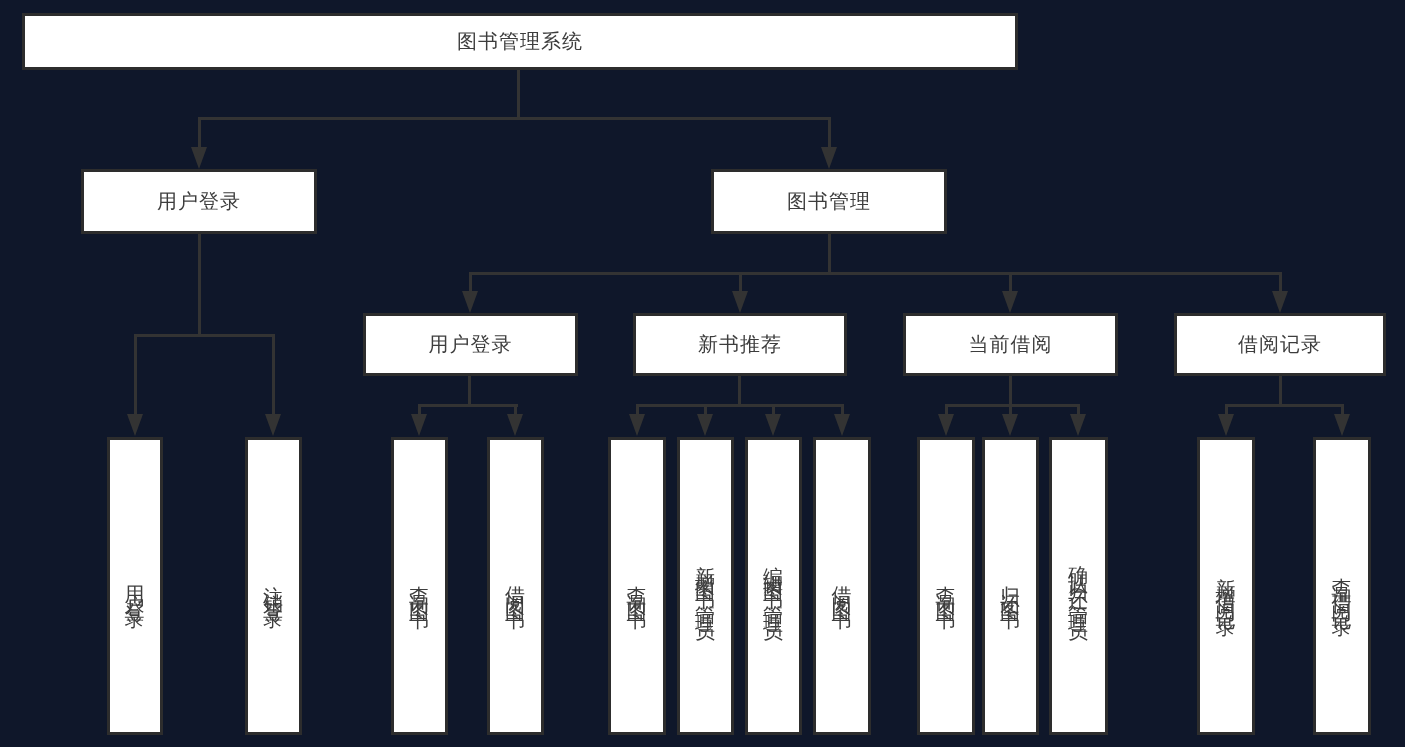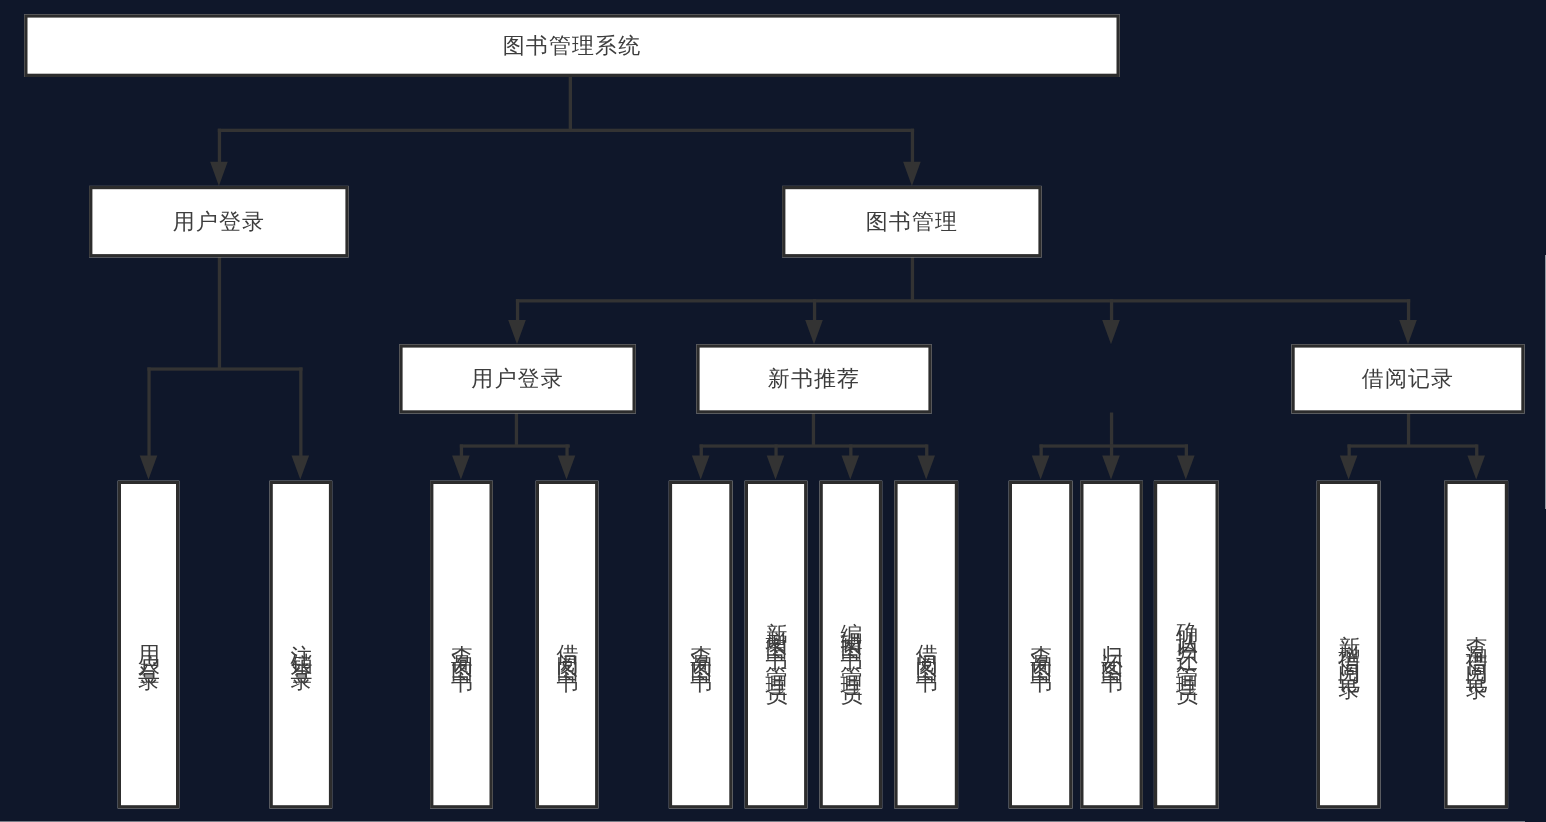--- a/index.html
+++ b/index.html
@@ -79,20 +79,21 @@
 
 <div class="stage">
 
   <div class="node n-root">图书管理系统</div>
 
   <div class="node n-l2-0">用户登录</div>
   <div class="node n-l2-1">图书管理</div>
 
   <div class="node n-l3-0">用户登录</div>
   <div class="node n-l3-1">新书推荐</div>
+  <div class="node n-l3-2">当前借阅</div>
   <div class="node n-l3-3">借阅记录</div>
 
   <div class="node leaf n-lf-ul">
     <span>用户登录</span>
   </div>
   <div class="node leaf n-lf-logout">
     <span>注销登录</span>
   </div>
 
   <div class="node leaf n-lf-nb0">

